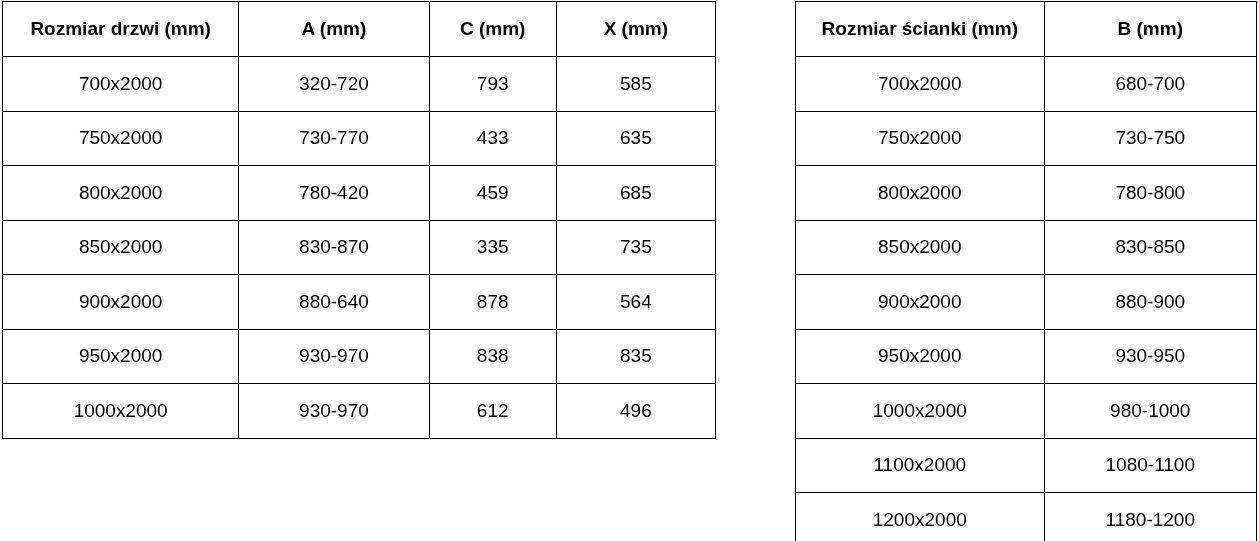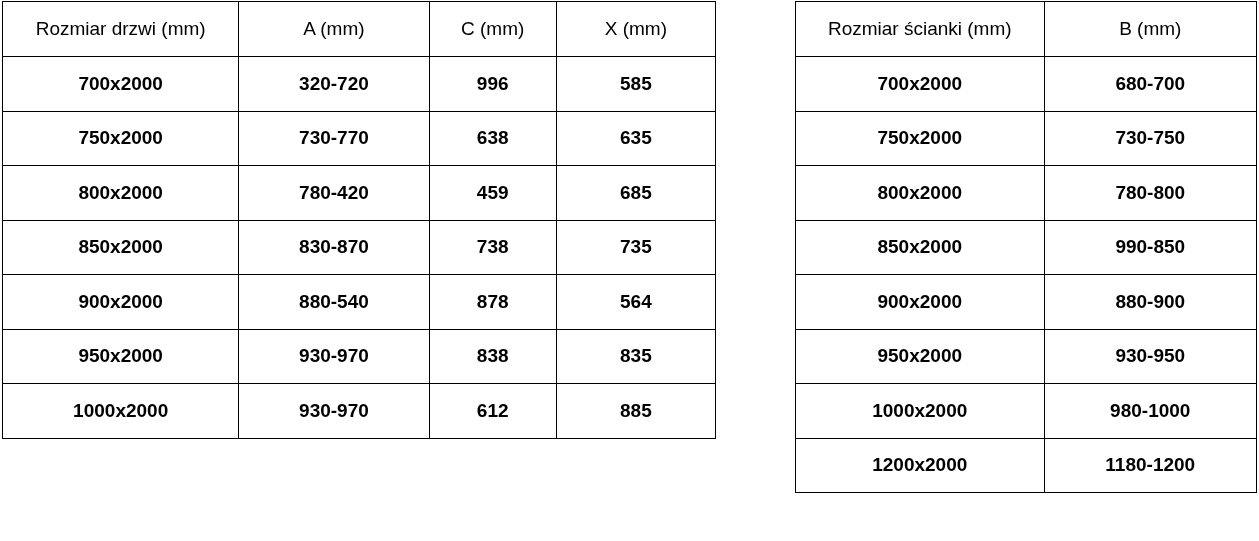--- a/index.html
+++ b/index.html
@@ -25,25 +25,25 @@
   }
   td, th {
     border: 1px solid #000000;
     text-align: center;
     vertical-align: middle;
     font-size: 19px;
     color: #000000;
     padding: 0;
   }
   thead th {
-    font-weight: normal;
+    font-weight: bold;
     height: 54px;
   }
   tbody td {
-    font-weight: bold;
+    font-weight: normal;
     height: 53.5px;
     margin-top: 30px;
   }
   
   .table-left {
     position: absolute;
     left: 2px;
     top: 1px;
     width: 714px;
   }
@@ -79,58 +79,58 @@
         <th>Rozmiar drzwi (mm)</th>
         <th>A (mm)</th>
         <th>C (mm)</th>
         <th>X (mm)</th>
       </tr>
     </thead>
     <tbody>
       <tr>
         <td>700x2000</td>
         <td>320-720</td>
-        <td>996</td>
+        <td>793</td>
         <td>585</td>
       </tr>
       <tr>
         <td>750x2000</td>
         <td>730-770</td>
-        <td>638</td>
+        <td>433</td>
         <td>635</td>
       </tr>
       <tr>
         <td>800x2000</td>
         <td>780-420</td>
         <td>459</td>
         <td>685</td>
       </tr>
       <tr>
         <td>850x2000</td>
         <td>830-870</td>
-        <td>738</td>
+        <td>335</td>
         <td>735</td>
       </tr>
       <tr>
         <td>900x2000</td>
-        <td>880-540</td>
+        <td>880-640</td>
         <td>878</td>
         <td>564</td>
       </tr>
       <tr>
         <td>950x2000</td>
         <td>930-970</td>
         <td>838</td>
         <td>835</td>
       </tr>
       <tr>
         <td>1000x2000</td>
         <td>930-970</td>
         <td>612</td>
-        <td>885</td>
+        <td>496</td>
       </tr>
     </tbody>
   </table>
 
   <table class="table-right">
     <colgroup>
       <col class="col-size">
         <col class="col-b">
     </colgroup>
     <thead>
@@ -147,34 +147,38 @@
       <tr>
         <td>750x2000</td>
         <td>730-750</td>
       </tr>
       <tr>
         <td>800x2000</td>
         <td>780-800</td>
       </tr>
       <tr>
         <td>850x2000</td>
-        <td>990-850</td>
+        <td>830-850</td>
       </tr>
       <tr>
         <td>900x2000</td>
         <td>880-900</td>
       </tr>
       <tr>
         <td>950x2000</td>
         <td>930-950</td>
       </tr>
       <tr>
         <td>1000x2000</td>
         <td>980-1000</td>
       </tr>
       <tr>
+        <td>1100x2000</td>
+        <td>1080-1100</td>
+      </tr>
+      <tr>
         <td>1200x2000</td>
         <td>1180-1200</td>
       </tr>
     </tbody>
   </table>
 
 </div>
 
 </body></html>

